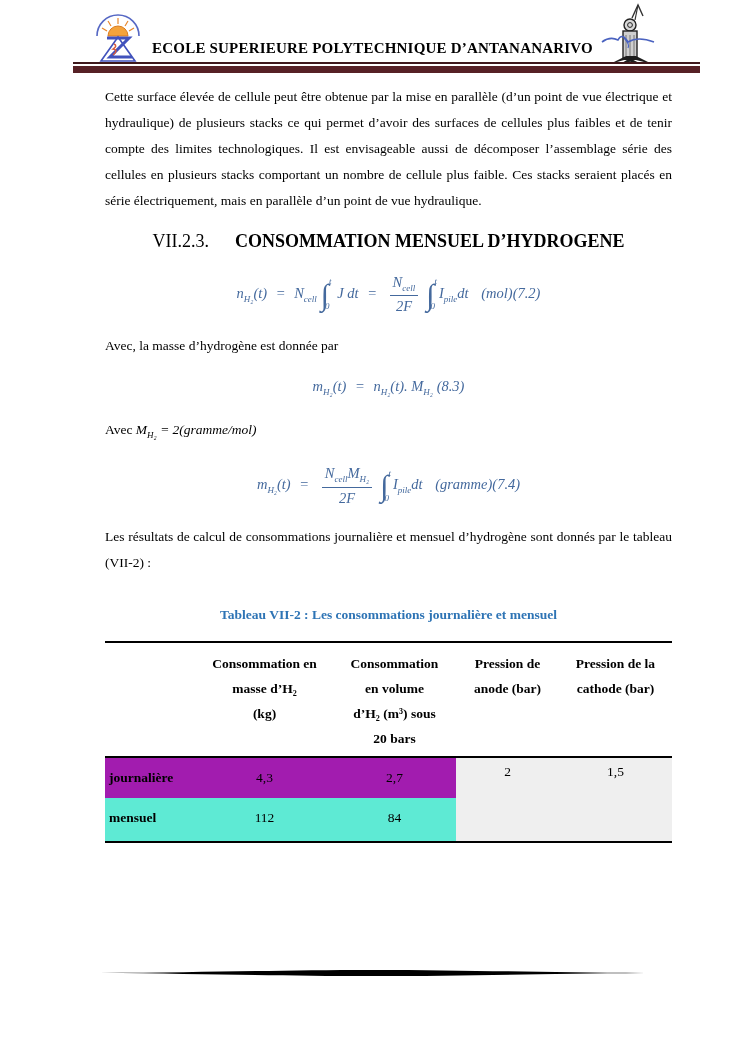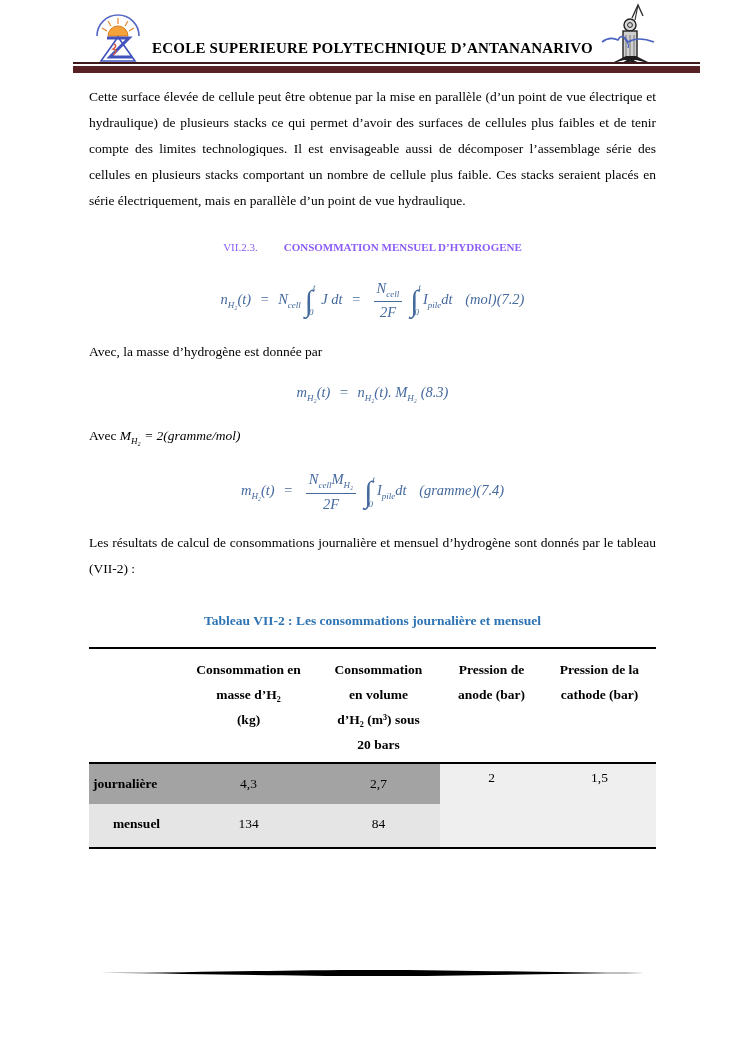--- a/index.html
+++ b/index.html
@@ -16,27 +16,27 @@
     position:absolute; left:150px; right:150px; top:40px; text-align:center;
     font-weight:bold; font-size:15px; letter-spacing:0.2px; white-space:nowrap;
   }
   .header-bar {
     position:absolute; left:73px; top:62px; width:627px; height:11px;
     background:linear-gradient(to bottom,#3f191c 0 2px,#ffffff 2px 4px,#572126 4px 11px);
   }
 
   
   .content {
-    position:absolute; left:89px; top:84px; width:567px;
+    position:absolute; left:105px; top:84px; width:567px;
     font-size:13.5px; line-height:26px; text-align:justify;
   }
   .content p { margin:0; }
 
   .section-heading {
-    margin:20px 0 0; text-align:center; color:#8b5cf6; font-size:11px;
+    margin:14px 0 0; text-align:center; color:#000000; font-size:18px;
     text-align:center; line-height:26px;
   }
   .section-number { margin-right:26px; }
   .section-title  { font-weight:bold; }
 
   .formula {
     text-align:center; color:#44699d; font-style:italic; font-size:14.5px;
     line-height:1; margin:0; padding:20px 0 18px;
   }
   .formula.black { color:#000; text-align:left; padding:8px 0 6px; font-size:13.5px; }
@@ -60,22 +60,22 @@
     border-top:2px solid #000; border-bottom:2px solid #000; font-size:13.5px;
   }
   table.tableau thead tr { border-bottom:2px solid #000; }
   table.tableau th {
     font-weight:bold; text-align:center; vertical-align:top;
     padding:8px 2px 5px; line-height:25px; white-space:pre-line;
   }
   table.tableau td { line-height:25px; vertical-align:top; }
   td.row-label { font-weight:bold; text-align:left; padding:7px 0 7px 4px; }
   td.num-cell  { text-align:center; padding:7px 0; }
-  tr.row-journaliere td { background:#a3a3a3; }
-  tr.row-mensuel td { background:#e5e5e5;text-align:center; }
+  tr.row-journaliere td { background:#a21caf; }
+  tr.row-mensuel td { background:#5eead4; }
   td.merged {
     background:#efefef !important; text-align:center; vertical-align:middle;
   }
 
   
   .footer-line { position:absolute; left:100px; top:963px; width:545px; height:8px; }
   .page-number {
     position:absolute; left:0; right:0; top:971px; text-align:center; font-size:13.5px;
   }
 </style>
@@ -211,21 +211,21 @@
       <tbody>
         <tr class="row-journaliere" style="height:41px">
           <td class="row-label">journalière</td>
           <td class="num-cell">4,3</td>
           <td class="num-cell">2,7</td>
           <td class="merged" rowspan="2">2</td>
           <td class="merged" rowspan="2">1,5</td>
         </tr>
         <tr class="row-mensuel" style="height:44px">
           <td class="row-label">mensuel</td>
-          <td class="num-cell">134</td>
+          <td class="num-cell">112</td>
           <td class="num-cell">84</td>
         </tr>
       </tbody>
     </table>
 
   </div>
 
   <div class="footer-line">
     <svg width="545" height="8" viewBox="0 0 545 8">
       <path d="M0 4 C 110 3.3, 180 0.9, 272 0.9 C 365 0.9, 435 3.3, 545 4 C 435 4.7, 365 7.1, 272 7.1 C 180 7.1, 110 4.7, 0 4 Z" fill="#000"></path>

